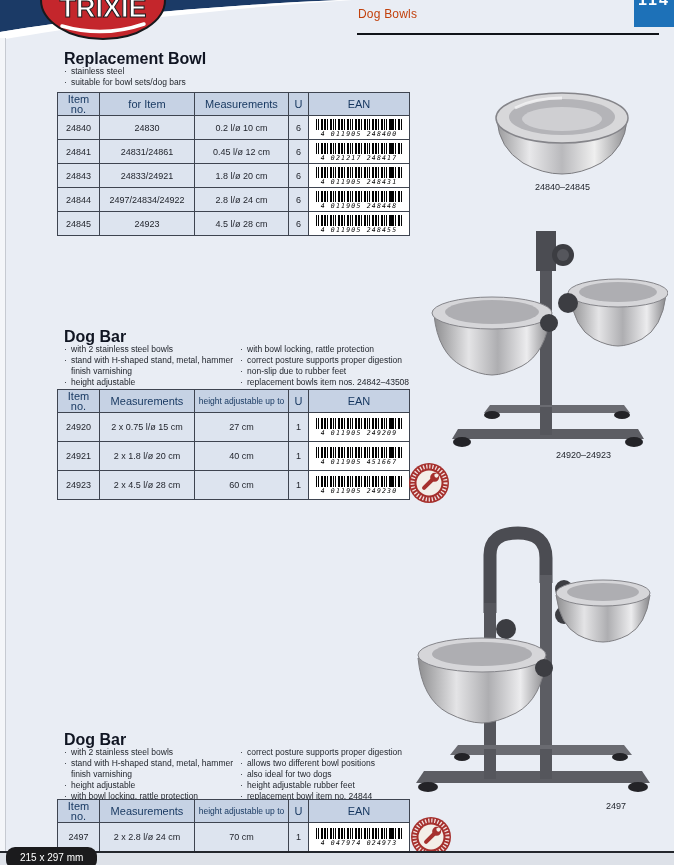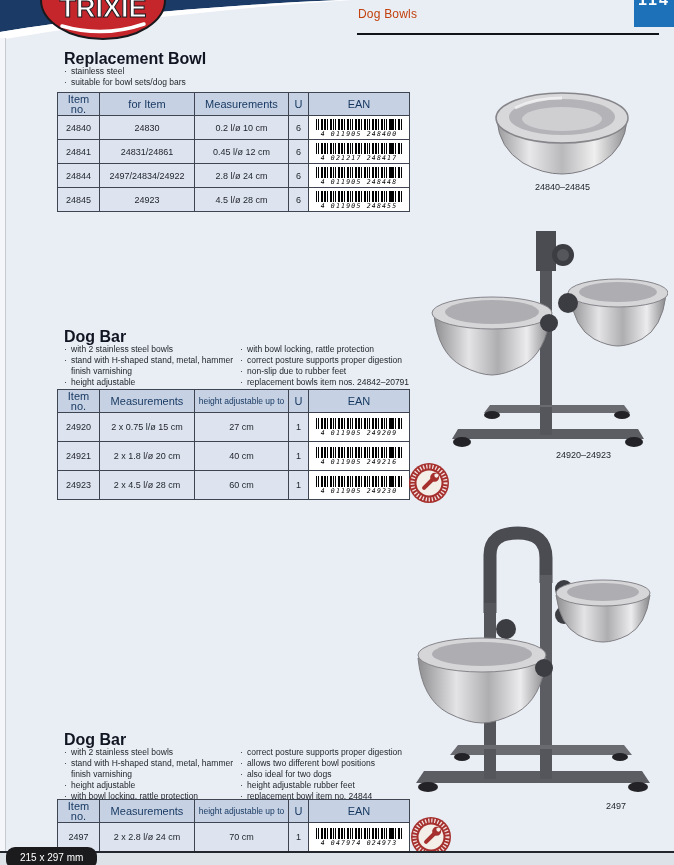--- a/index.html
+++ b/index.html
@@ -110,20 +110,30 @@
       <td>24841</td>
       <td>24831/24861</td>
       <td>0.45 l/ø 12 cm</td>
       <td>6</td>
       <td class="ean">
             <div class="bars"></div>
             <div class="ean-digits">4 021217 248417</div>
           </td>
     </tr>
     <tr>
+      <td>24843</td>
+      <td>24833/24921</td>
+      <td>1.8 l/ø 20 cm</td>
+      <td>6</td>
+      <td class="ean">
+            <div class="bars"></div>
+            <div class="ean-digits">4 011905 248431</div>
+          </td>
+    </tr>
+    <tr>
       <td>24844</td>
       <td>2497/24834/24922</td>
       <td>2.8 l/ø 24 cm</td>
       <td>6</td>
       <td class="ean">
             <div class="bars"></div>
             <div class="ean-digits">4 011905 248448</div>
           </td>
     </tr>
     <tr>
@@ -180,21 +190,21 @@
     <div class="bullet">
         <span class="dot">·</span>
         <span>correct posture supports proper digestion</span>
       </div>
     <div class="bullet">
         <span class="dot">·</span>
         <span>non-slip due to rubber feet</span>
       </div>
     <div class="bullet">
         <span class="dot">·</span>
-        <span>replacement bowls item nos. 24842–20791</span>
+        <span>replacement bowls item nos. 24842–43508</span>
       </div>
   </div>
 
   <table class="abs cat t2" style="left:57px;top:389px;">
     <colgroup>
         <col style="width:42px">
         <col style="width:95px">
         <col style="width:94px">
         <col style="width:20px">
         <col style="width:101px">
@@ -217,21 +227,21 @@
             <div class="ean-digits">4 011905 249209</div>
           </td>
     </tr>
     <tr>
       <td>24921</td>
       <td>2 x 1.8 l/ø 20 cm</td>
       <td>40 cm</td>
       <td>1</td>
       <td class="ean">
             <div class="bars"></div>
-            <div class="ean-digits">4 011905 249216</div>
+            <div class="ean-digits">4 011905 451667</div>
           </td>
     </tr>
     <tr>
       <td>24923</td>
       <td>2 x 4.5 l/ø 28 cm</td>
       <td>60 cm</td>
       <td>1</td>
       <td class="ean">
             <div class="bars"></div>
             <div class="ean-digits">4 011905 249230</div>

